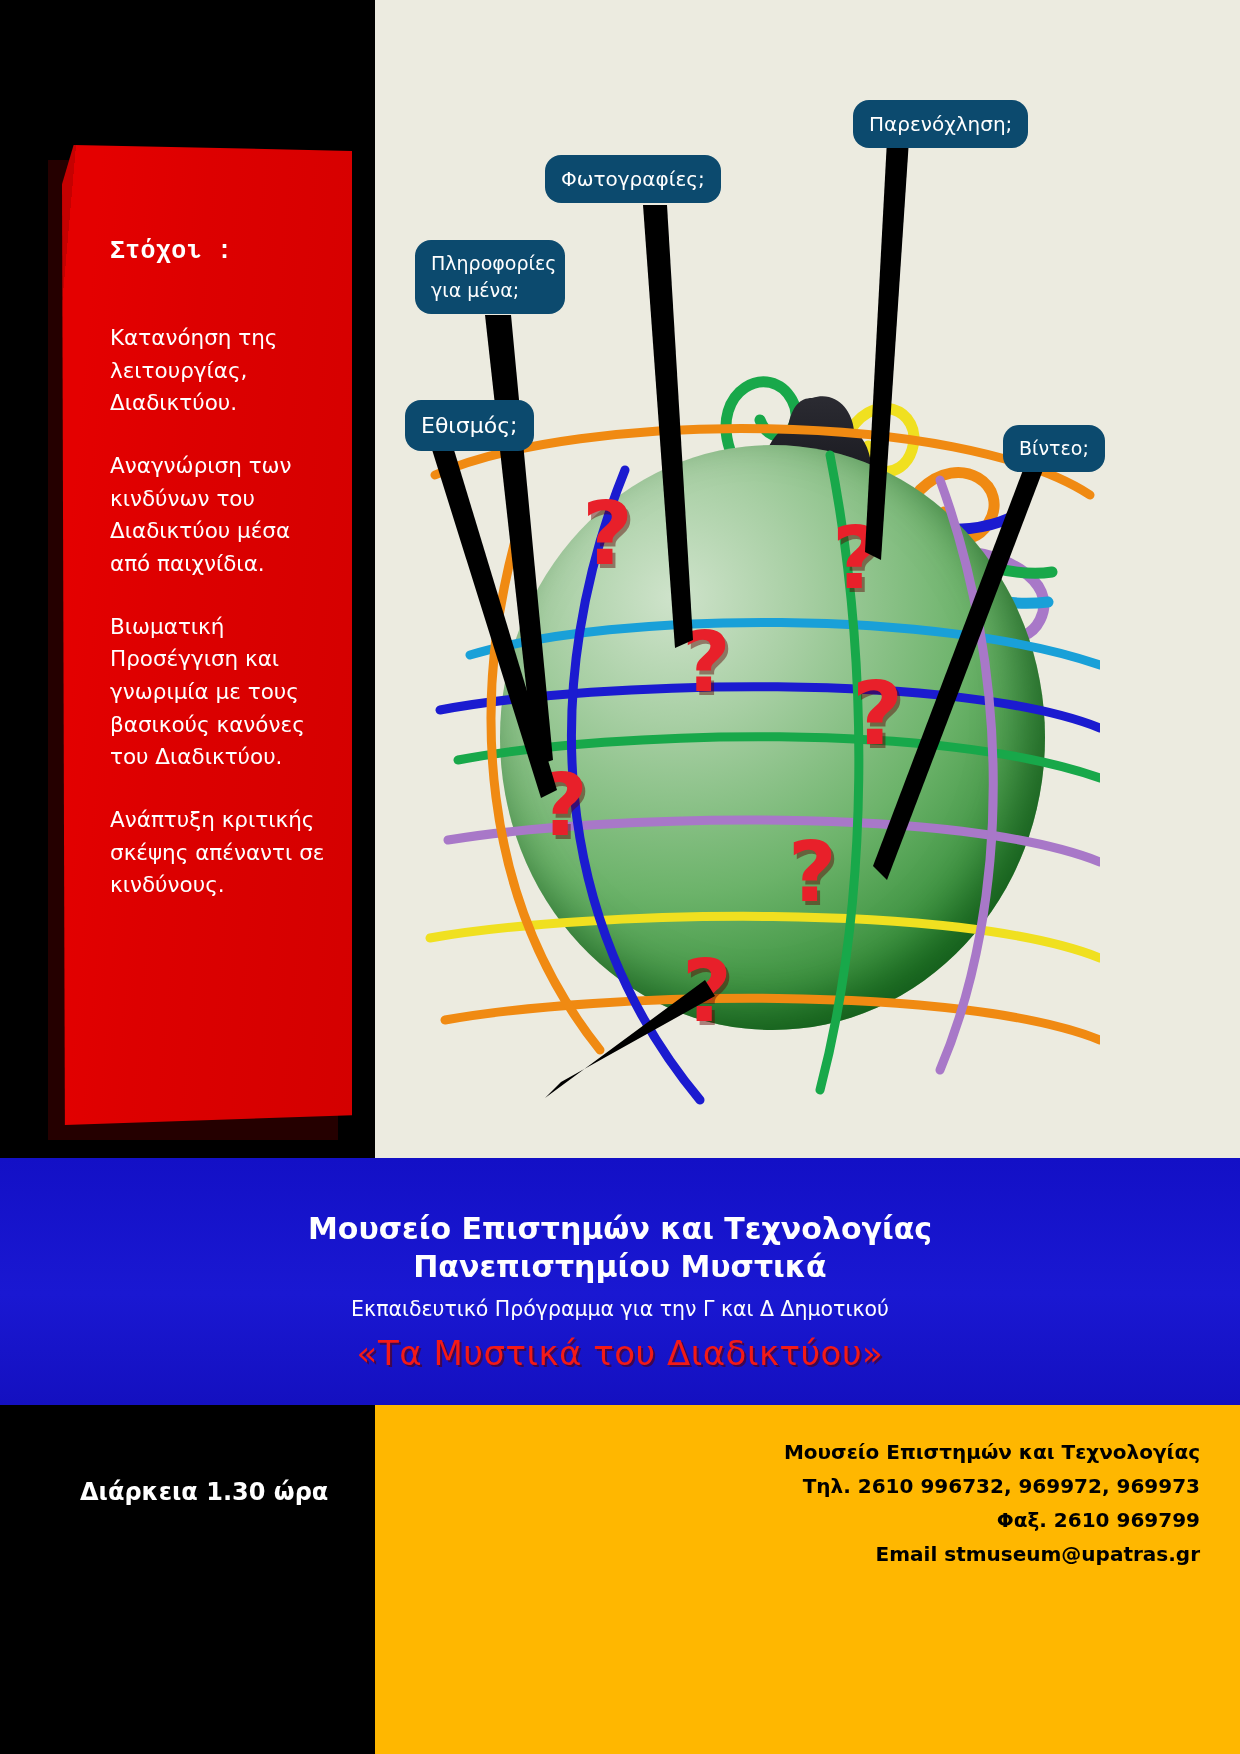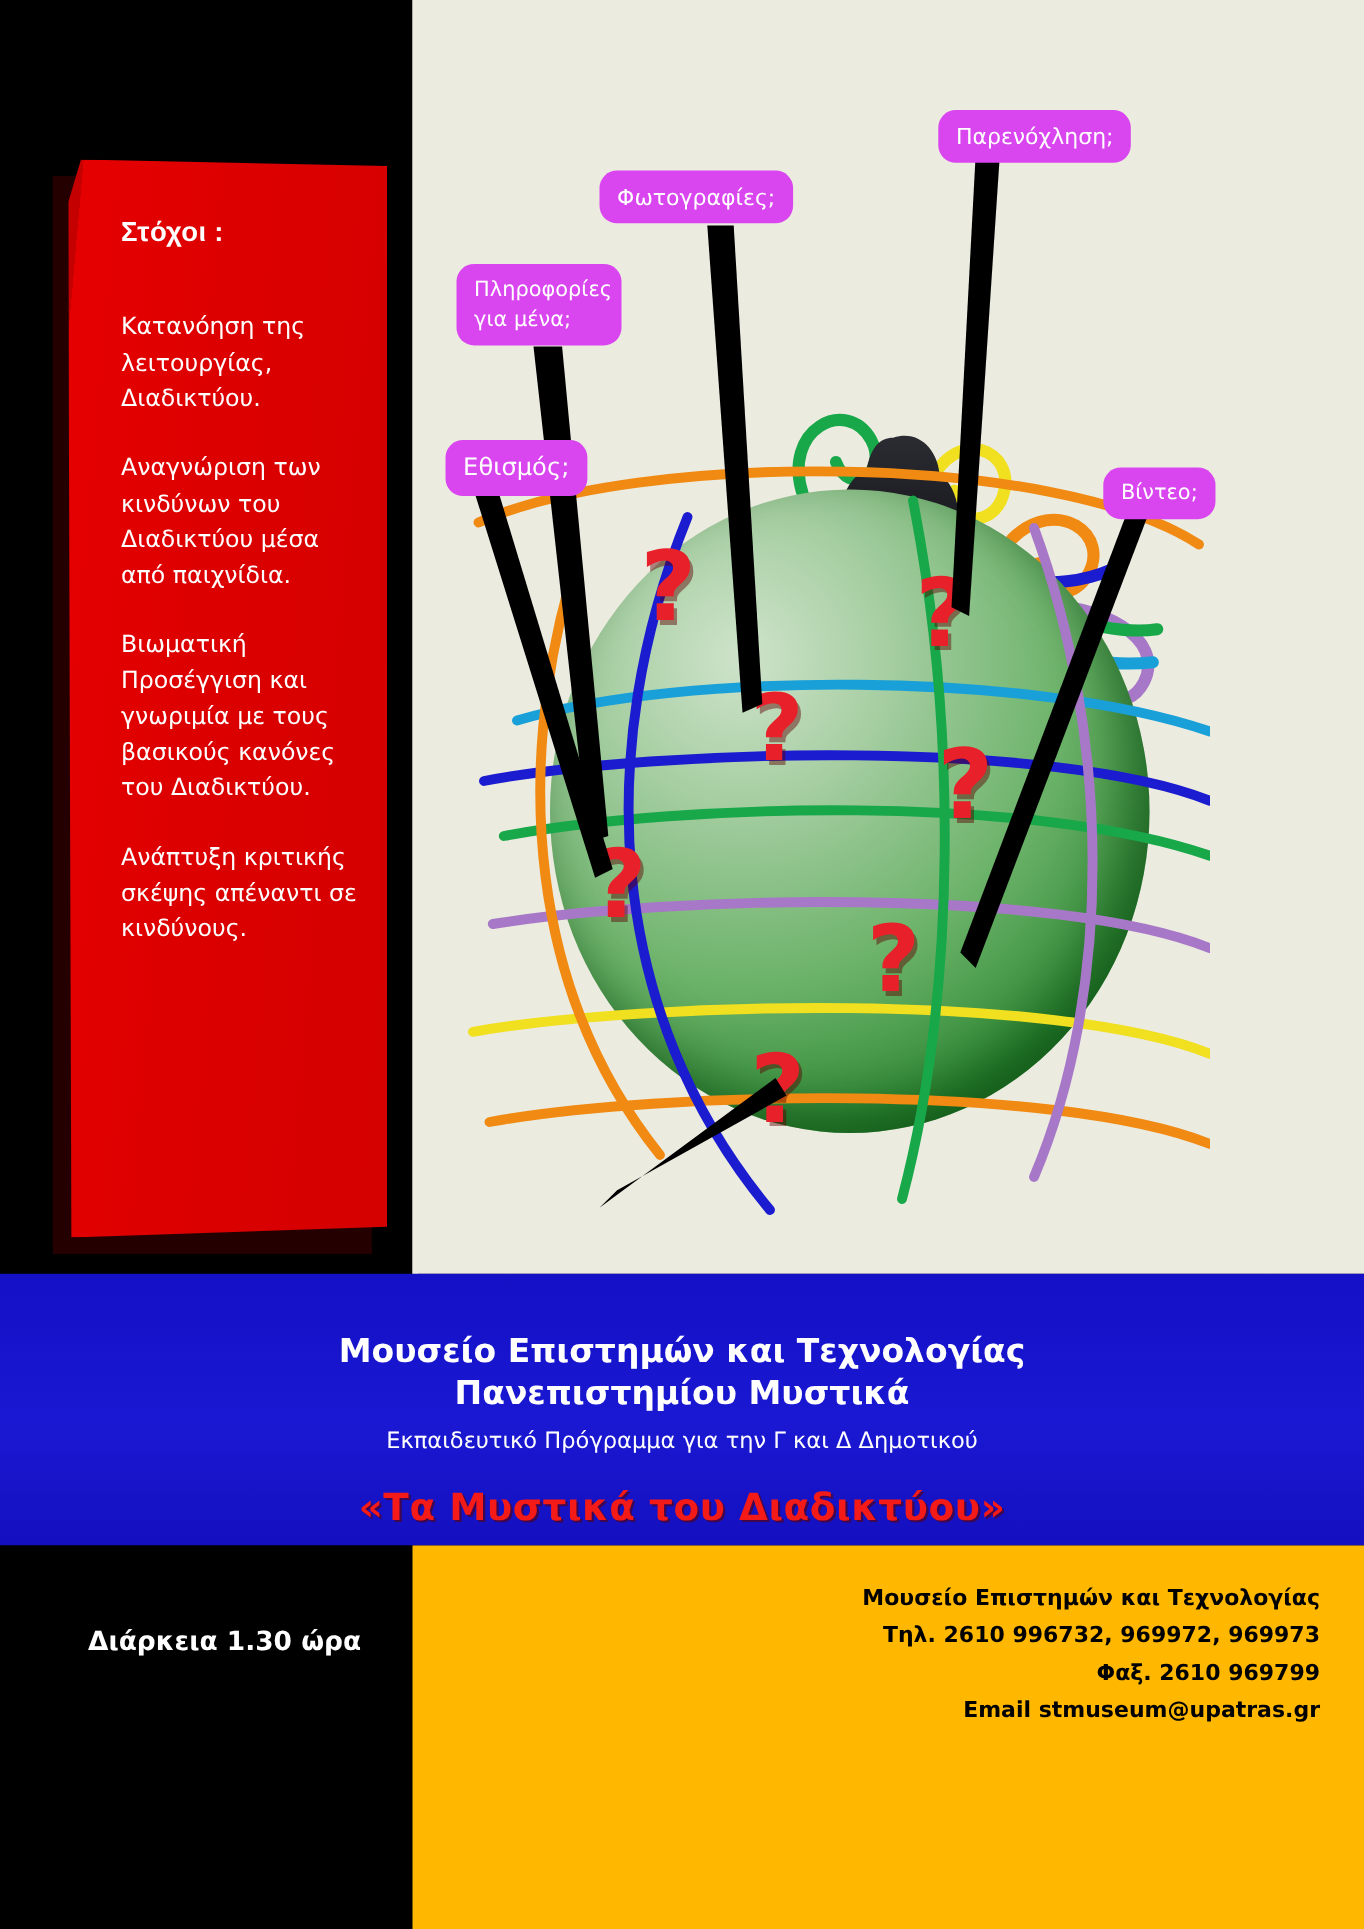--- a/index.html
+++ b/index.html
@@ -36,23 +36,24 @@
   .red-box {
     position: absolute;
     left: 62px; top: 145px; width: 290px; height: 980px;
     background: #e00000;
     background: linear-gradient(95deg,#c50000 0 14px,#e40000 14px 40px,#dd0000 40% ,#d40000 100%);
     clip-path: polygon(4% 0%, 100% 0.6%, 100% 99%, 1% 100%, 0% 4%);
     padding: 52px 26px 0 48px;
   }
   .red-title {
     color:#fff; font-size: 25px; font-weight: bold;
-    font-family: Liberation Sans, sans-serif;
+    font-family: Liberation Mono, monospace;
     letter-spacing:.3px;
     margin-bottom: 56px;
+    margin-top: 40px;
   }
   .red-para {
     color:#fff; font-size: 21.5px; line-height: 1.52;
     font-family: "DejaVu Sans", sans-serif;
     margin-bottom: 30px;
   }
 
   
   .globe-wrap {
     position: absolute;
@@ -74,21 +75,21 @@
     font-family: "DejaVu Sans", sans-serif;
     font-weight: bold;
     text-shadow: 3px 4px 0 rgba(90,0,0,.45);
     line-height: 1;
     user-select:none;
   }
 
   
   .bubble {
     position: absolute;
-    background: #d946ef;
+    background: #0c4a6e;
     color: #fff;
     border-radius: 16px;
     padding: 10px 16px;
     font-family: "DejaVu Sans", sans-serif;
     line-height: 1.42;
     white-space: pre-line;
     z-index: 6;
   }
 
   
@@ -102,22 +103,22 @@
   }
   .banner-line1, .banner-line2 {
     color:#fff; font-size: 30px; font-weight: bold;
     font-family: "DejaVu Sans", sans-serif; line-height:1.25;
   }
   .banner-sub {
     color:#fff; font-size: 20.5px; margin-top: 12px;
     font-family: "DejaVu Sans", sans-serif;
   }
   .banner-title {
-    margin-top: 30px;
-    color:#f31a17; font-size: 34px; font-weight: bold;
+    margin-top: 12px;
+    color:#f31a17; font-size: 34px; font-weight: normal;
     font-family: "DejaVu Sans", sans-serif;
     letter-spacing: .5px;
     text-shadow: 2px 2px 0 rgba(90,0,0,.6);
   }
 
   
   .footer-yellow {
     position:absolute; left:375px; top:1405px; width:865px; height:349px;
     background:#ffb700;
     padding: 30px 40px 0 0;

